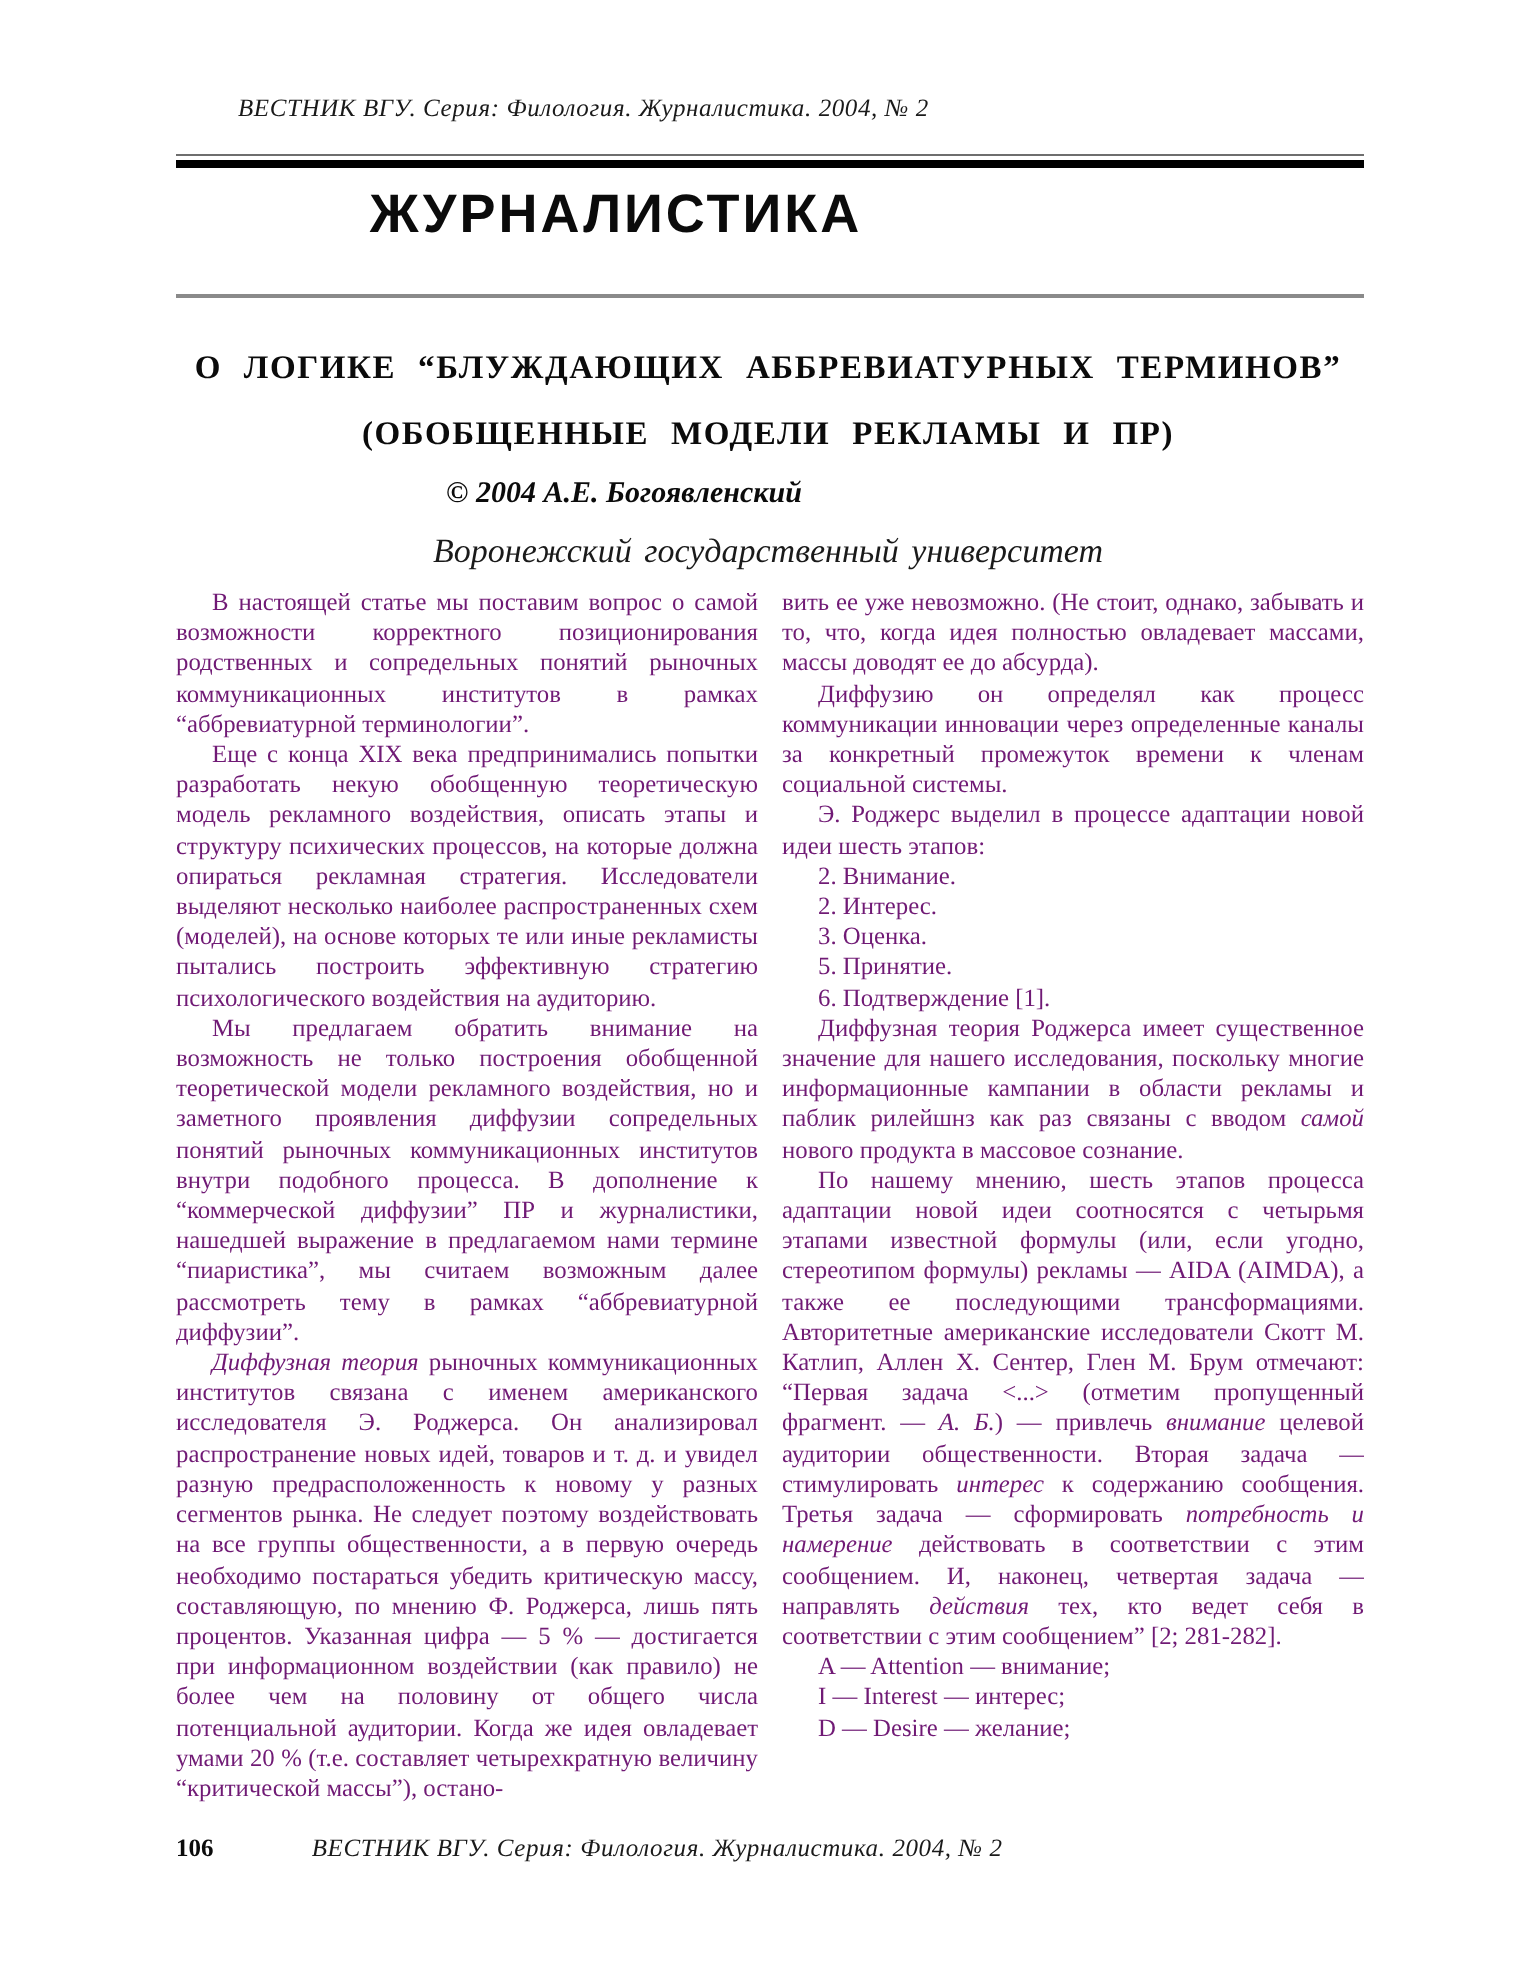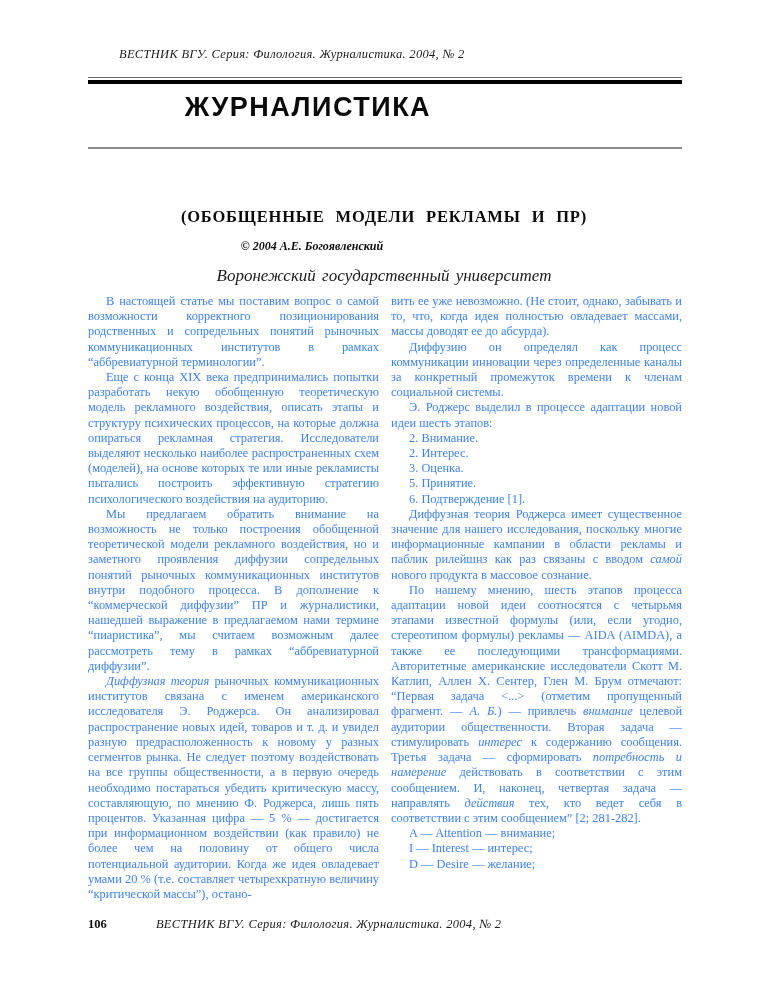--- a/index.html
+++ b/index.html
@@ -77,21 +77,21 @@
     color: #0b0b0b;
   }
   .author-line {
     position: absolute;
     top: 239px;
     left: 0;
     width: 624px;
     text-align: center;
     font-weight: 700;
     font-style: italic;
-    font-size: 12px;
+    font-size: 15px;
     color: #0b0b0b;
   }
   .affiliation {
     position: absolute;
     top: 266px;
     left: 0;
     width: 768px;
     text-align: center;
     font-style: italic;
     font-size: 17px;
@@ -108,21 +108,21 @@
     gap: 12px;
     overflow: hidden;
   }
   .column {
     width: 291px;
     font-size: 12.4px;
     line-height: 15.2px;
     text-align: justify;
     hyphens: auto;
     -webkit-hyphens: auto;
-    color: #3b82f6;
+    color: #701a75;
   }
   .column p {
     margin: 0;
     text-indent: 18px;
   }
   .column p.no-indent {
     text-indent: 0;
   }
   .it {
     font-style: italic;
@@ -158,21 +158,21 @@
   <div class="rule-double">
     <div class="thin"></div>
     <div class="thick"></div>
   </div>
 
   <h1 class="section-title">ЖУРНАЛИСТИКА</h1>
 
   <div class="rule-thin"></div>
 
   <h2 class="article-title">
-    <br>
+    <span>О ЛОГИКЕ “БЛУЖДАЮЩИХ АББРЕВИАТУРНЫХ ТЕРМИНОВ”</span><br>
     <span>(ОБОБЩЕННЫЕ МОДЕЛИ РЕКЛАМЫ И ПР)</span>
   </h2>
 
   <div class="author-line">© 2004 А.Е. Богоявленский</div>
 
   <div class="affiliation">Воронежский государственный университет</div>
 
   <div class="body-columns">
     <div class="column">
         <p><span>В настоящей статье мы поставим вопрос о самой возможности корректного позиционирования родственных и сопредельных понятий рыночных коммуникационных институтов в рамках “аббревиатурной терминологии”.</span></p>

